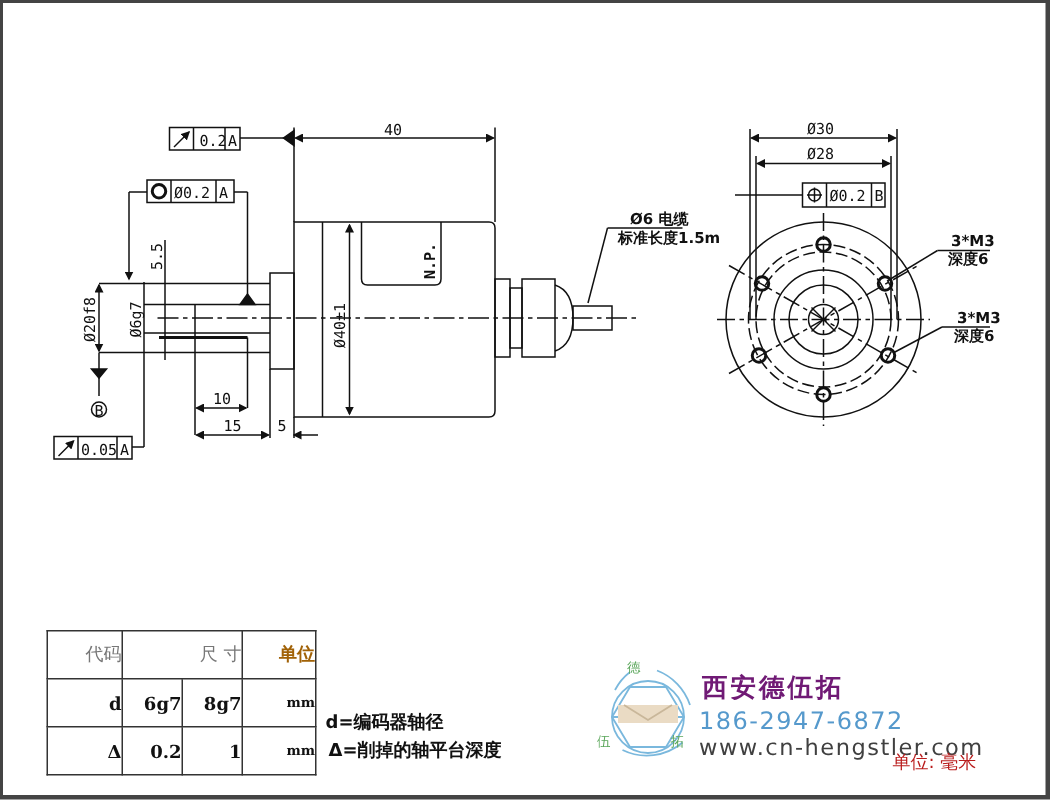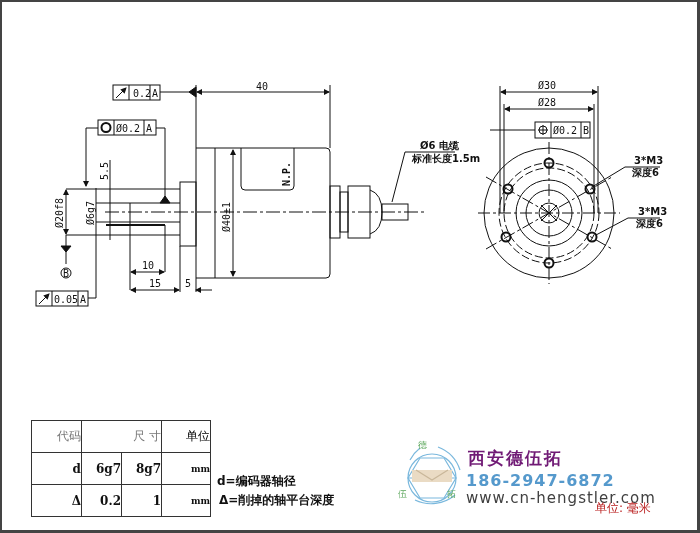--- a/index.html
+++ b/index.html
@@ -6,25 +6,25 @@
   body { width:700px; height:533px; position:relative; overflow:hidden; font-family:"DejaVu Sans", sans-serif; }
   .frame { position:absolute; left:0; top:0; width:700px; height:533px; box-sizing:border-box;
            border-top:2px solid #444; border-left:2px solid #444; border-right:3px solid #444; border-bottom:3px solid #444; }
   svg.drawing { position:absolute; left:0; top:0; }
   .dim { font-family:"DejaVu Sans Mono", monospace; font-size:10px; fill:#111; }
   .dimb { font-family:"DejaVu Sans Mono", monospace; font-size:10px; fill:#111; font-weight:bold; }
   .cn { font-family:"DejaVu Sans", sans-serif; font-size:10px; fill:#111; font-weight:bold; }
   table.spec { position:absolute; left:31px; top:420px; border-collapse:collapse; font-family:"DejaVu Serif", serif; }
   table.spec td { border:1.5px solid #333; text-align:right; font-size:12px; height:31px; padding:0; }
   table.spec td.h { color:#777; font-weight:normal; }
-  table.spec td.hb { font-weight:normal; color:#000000; }
+  table.spec td.hb { font-weight:bold; color:#a16207; }
   table.spec td.v { font-weight:bold; color:#111; }
   .note { position:absolute; font-size:12px; font-weight:bold; color:#111; font-family:"DejaVu Sans", sans-serif; }
   .brand-name { position:absolute; left:468px; top:447px; font-size:17px; color:#701a75; font-weight:bold; letter-spacing:2px; font-family:"DejaVu Serif", serif; }
-  .brand-phone { position:absolute; left:466px; top:471px; font-size:16px; color:#5599cc; letter-spacing:1px; font-family:"DejaVu Sans", sans-serif;font-weight:bold; }
+  .brand-phone { position:absolute; left:466px; top:471px; font-size:16px; color:#5599cc; letter-spacing:1px; font-family:"DejaVu Sans", sans-serif; }
   .brand-url { position:absolute; left:466px; top:489px; font-size:15px; color:#404040; letter-spacing:1px; font-family:"DejaVu Sans", sans-serif; }
   .unit-label { position:absolute; left:595px; top:500px; font-size:12px; color:#b91c1c; font-family:"DejaVu Sans", sans-serif; }
 </style>
 </head>
 <body>
 
 <div class="frame"></div>
 
 <svg class="drawing" width="700" height="533" viewBox="0 0 700 533" xmlns="http://www.w3.org/2000/svg">
   <defs>

